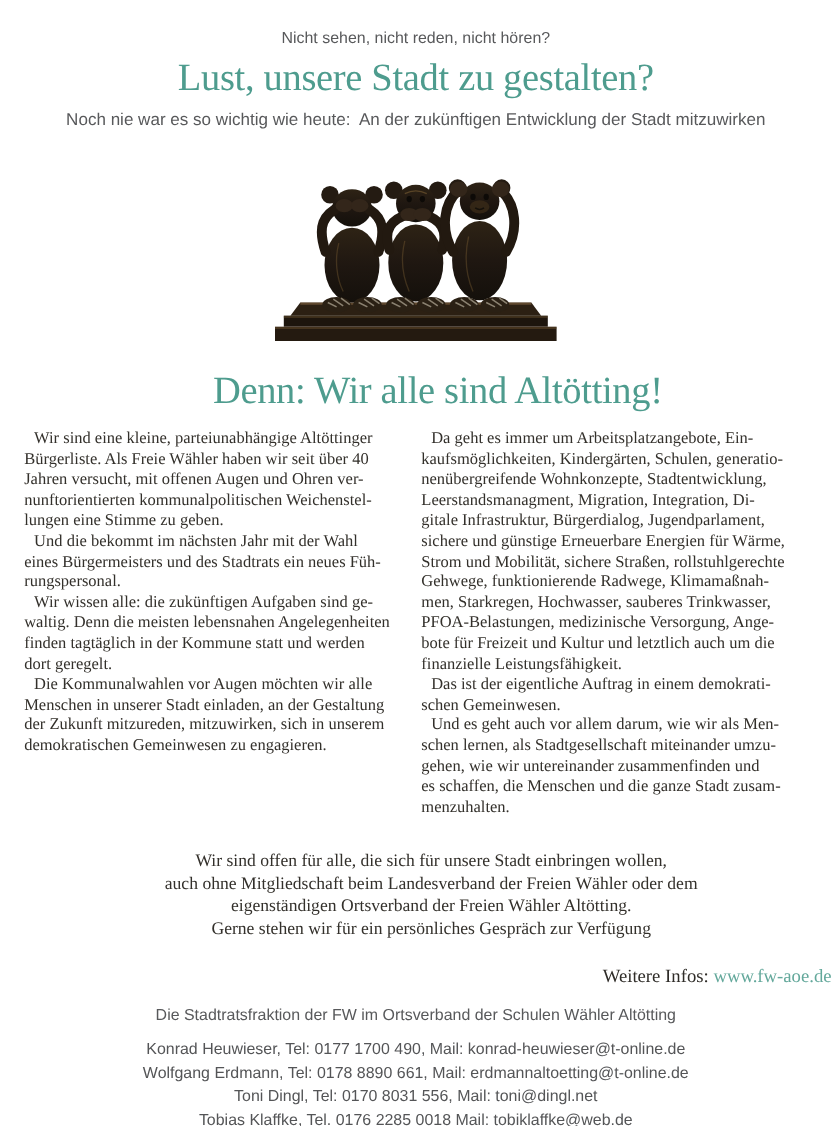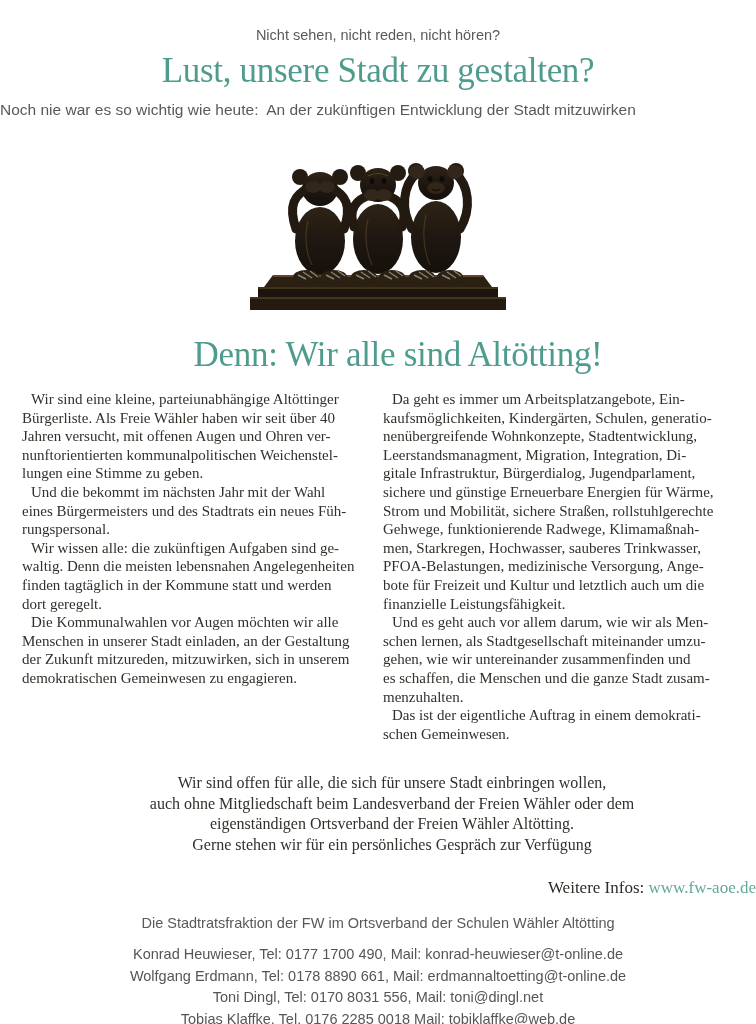--- a/index.html
+++ b/index.html
@@ -24,21 +24,21 @@
     margin: 8px 0 0 0;
     text-align: center;
     font-family: "Liberation Serif", serif;
     font-weight: normal;
     font-size: 35px;
     letter-spacing: -0.3px;
     color: #4e9c8e;
   }
   .subtitle {
     margin-top: 10px;
-    text-align: left;
+    text-align: center;
     font-family: "Liberation Sans", sans-serif;
     font-size: 15.5px;
     color: #58595b;
   }
 
   .statue-wrap {
     margin-top: 10px;
     display: flex;
     justify-content: center;
     height: 190px;
@@ -223,27 +223,27 @@
 nenübergreifende Wohnkonzepte, Stadtentwicklung,
 Leerstandsmanagment, Migration, Integration, Di-
 gitale Infrastruktur, Bürgerdialog, Jugendparlament,
 sichere und günstige Erneuerbare Energien für Wärme,
 Strom und Mobilität, sichere Straßen, rollstuhlgerechte
 Gehwege, funktionierende Radwege, Klimamaßnah-
 men, Starkregen, Hochwasser, sauberes Trinkwasser,
 PFOA-Belastungen, medizinische Versorgung, Ange-
 bote für Freizeit und Kultur und letztlich auch um die
 finanzielle Leistungsfähigkeit.</p>
+      <p>Das ist der eigentliche Auftrag in einem demokrati-
+schen Gemeinwesen.</p>
       <p>Und es geht auch vor allem darum, wie wir als Men-
 schen lernen, als Stadtgesellschaft miteinander umzu-
 gehen, wie wir untereinander zusammenfinden und
 es schaffen, die Menschen und die ganze Stadt zusam-
 menzuhalten.</p>
-      <p>Das ist der eigentliche Auftrag in einem demokrati-
-schen Gemeinwesen.</p>
     </div>
   </div>
 
   <div class="appeal">Wir sind offen für alle, die sich für unsere Stadt einbringen wollen,
 auch ohne Mitgliedschaft beim Landesverband der Freien Wähler oder dem
 eigenständigen Ortsverband der Freien Wähler Altötting.
 Gerne stehen wir für ein persönliches Gespräch zur Verfügung</div>
 
   <div class="info-line">
     <span>Weitere Infos: </span><a href="#">www.fw-aoe.de</a>

